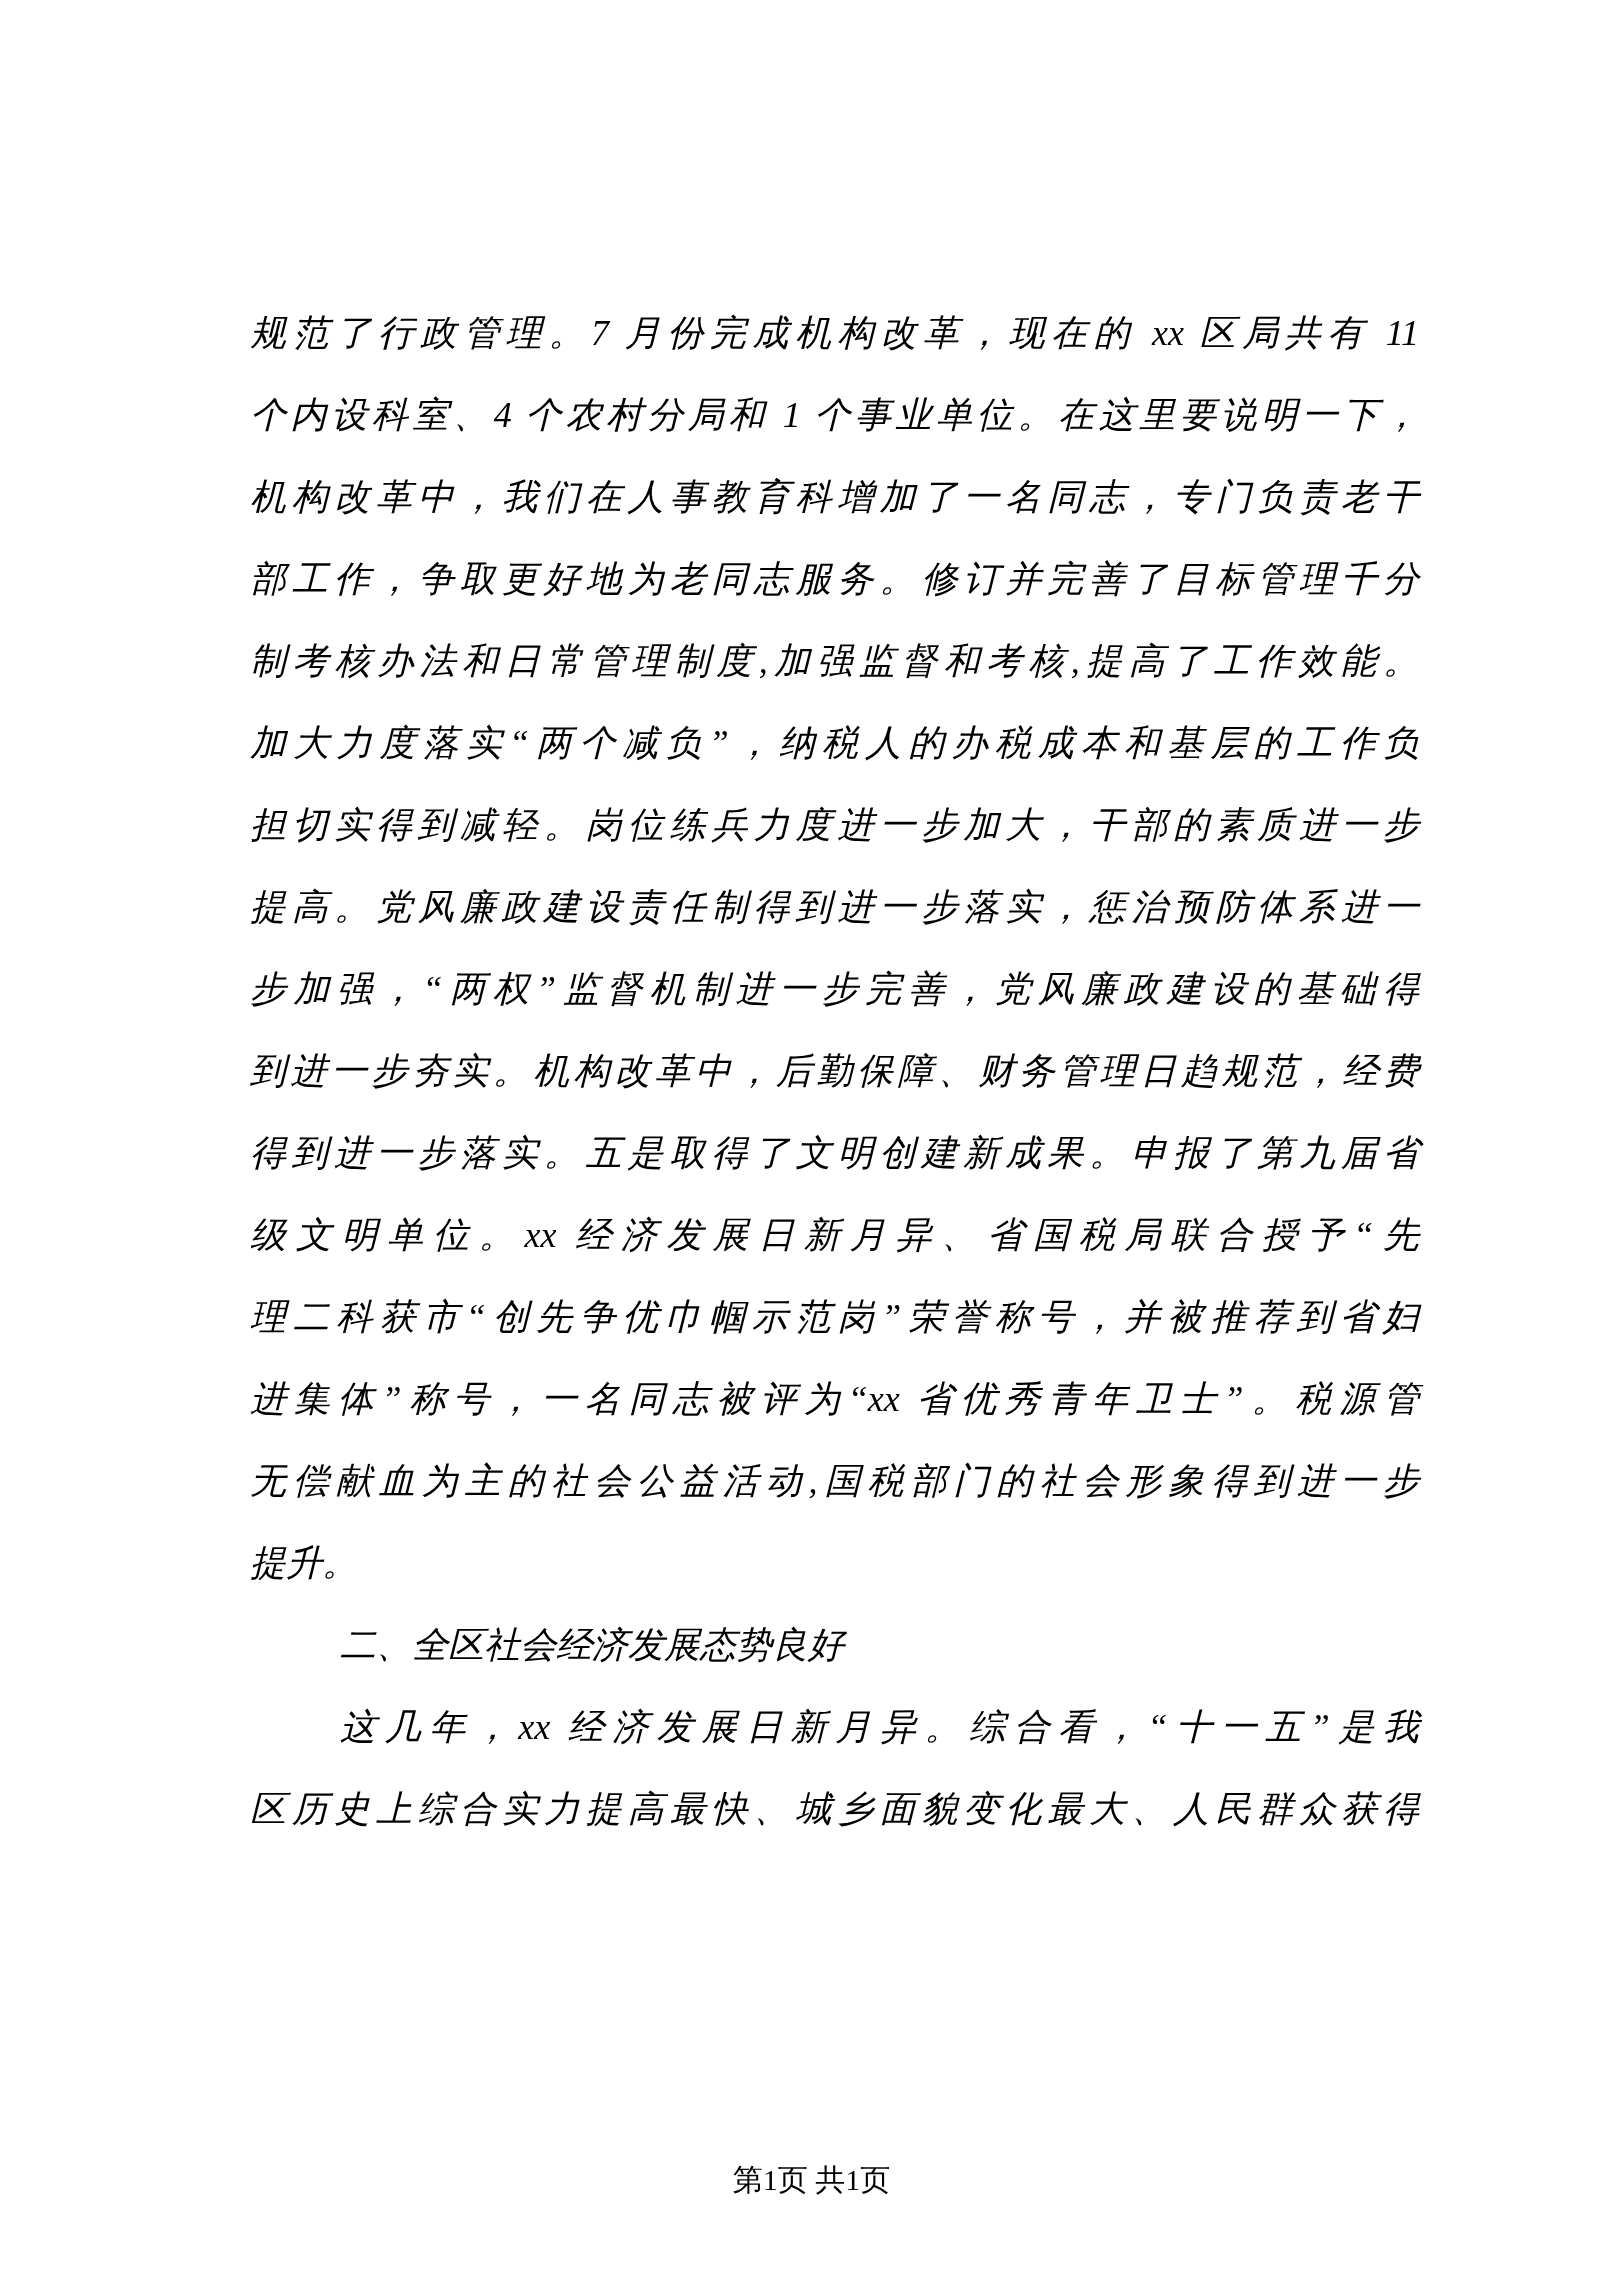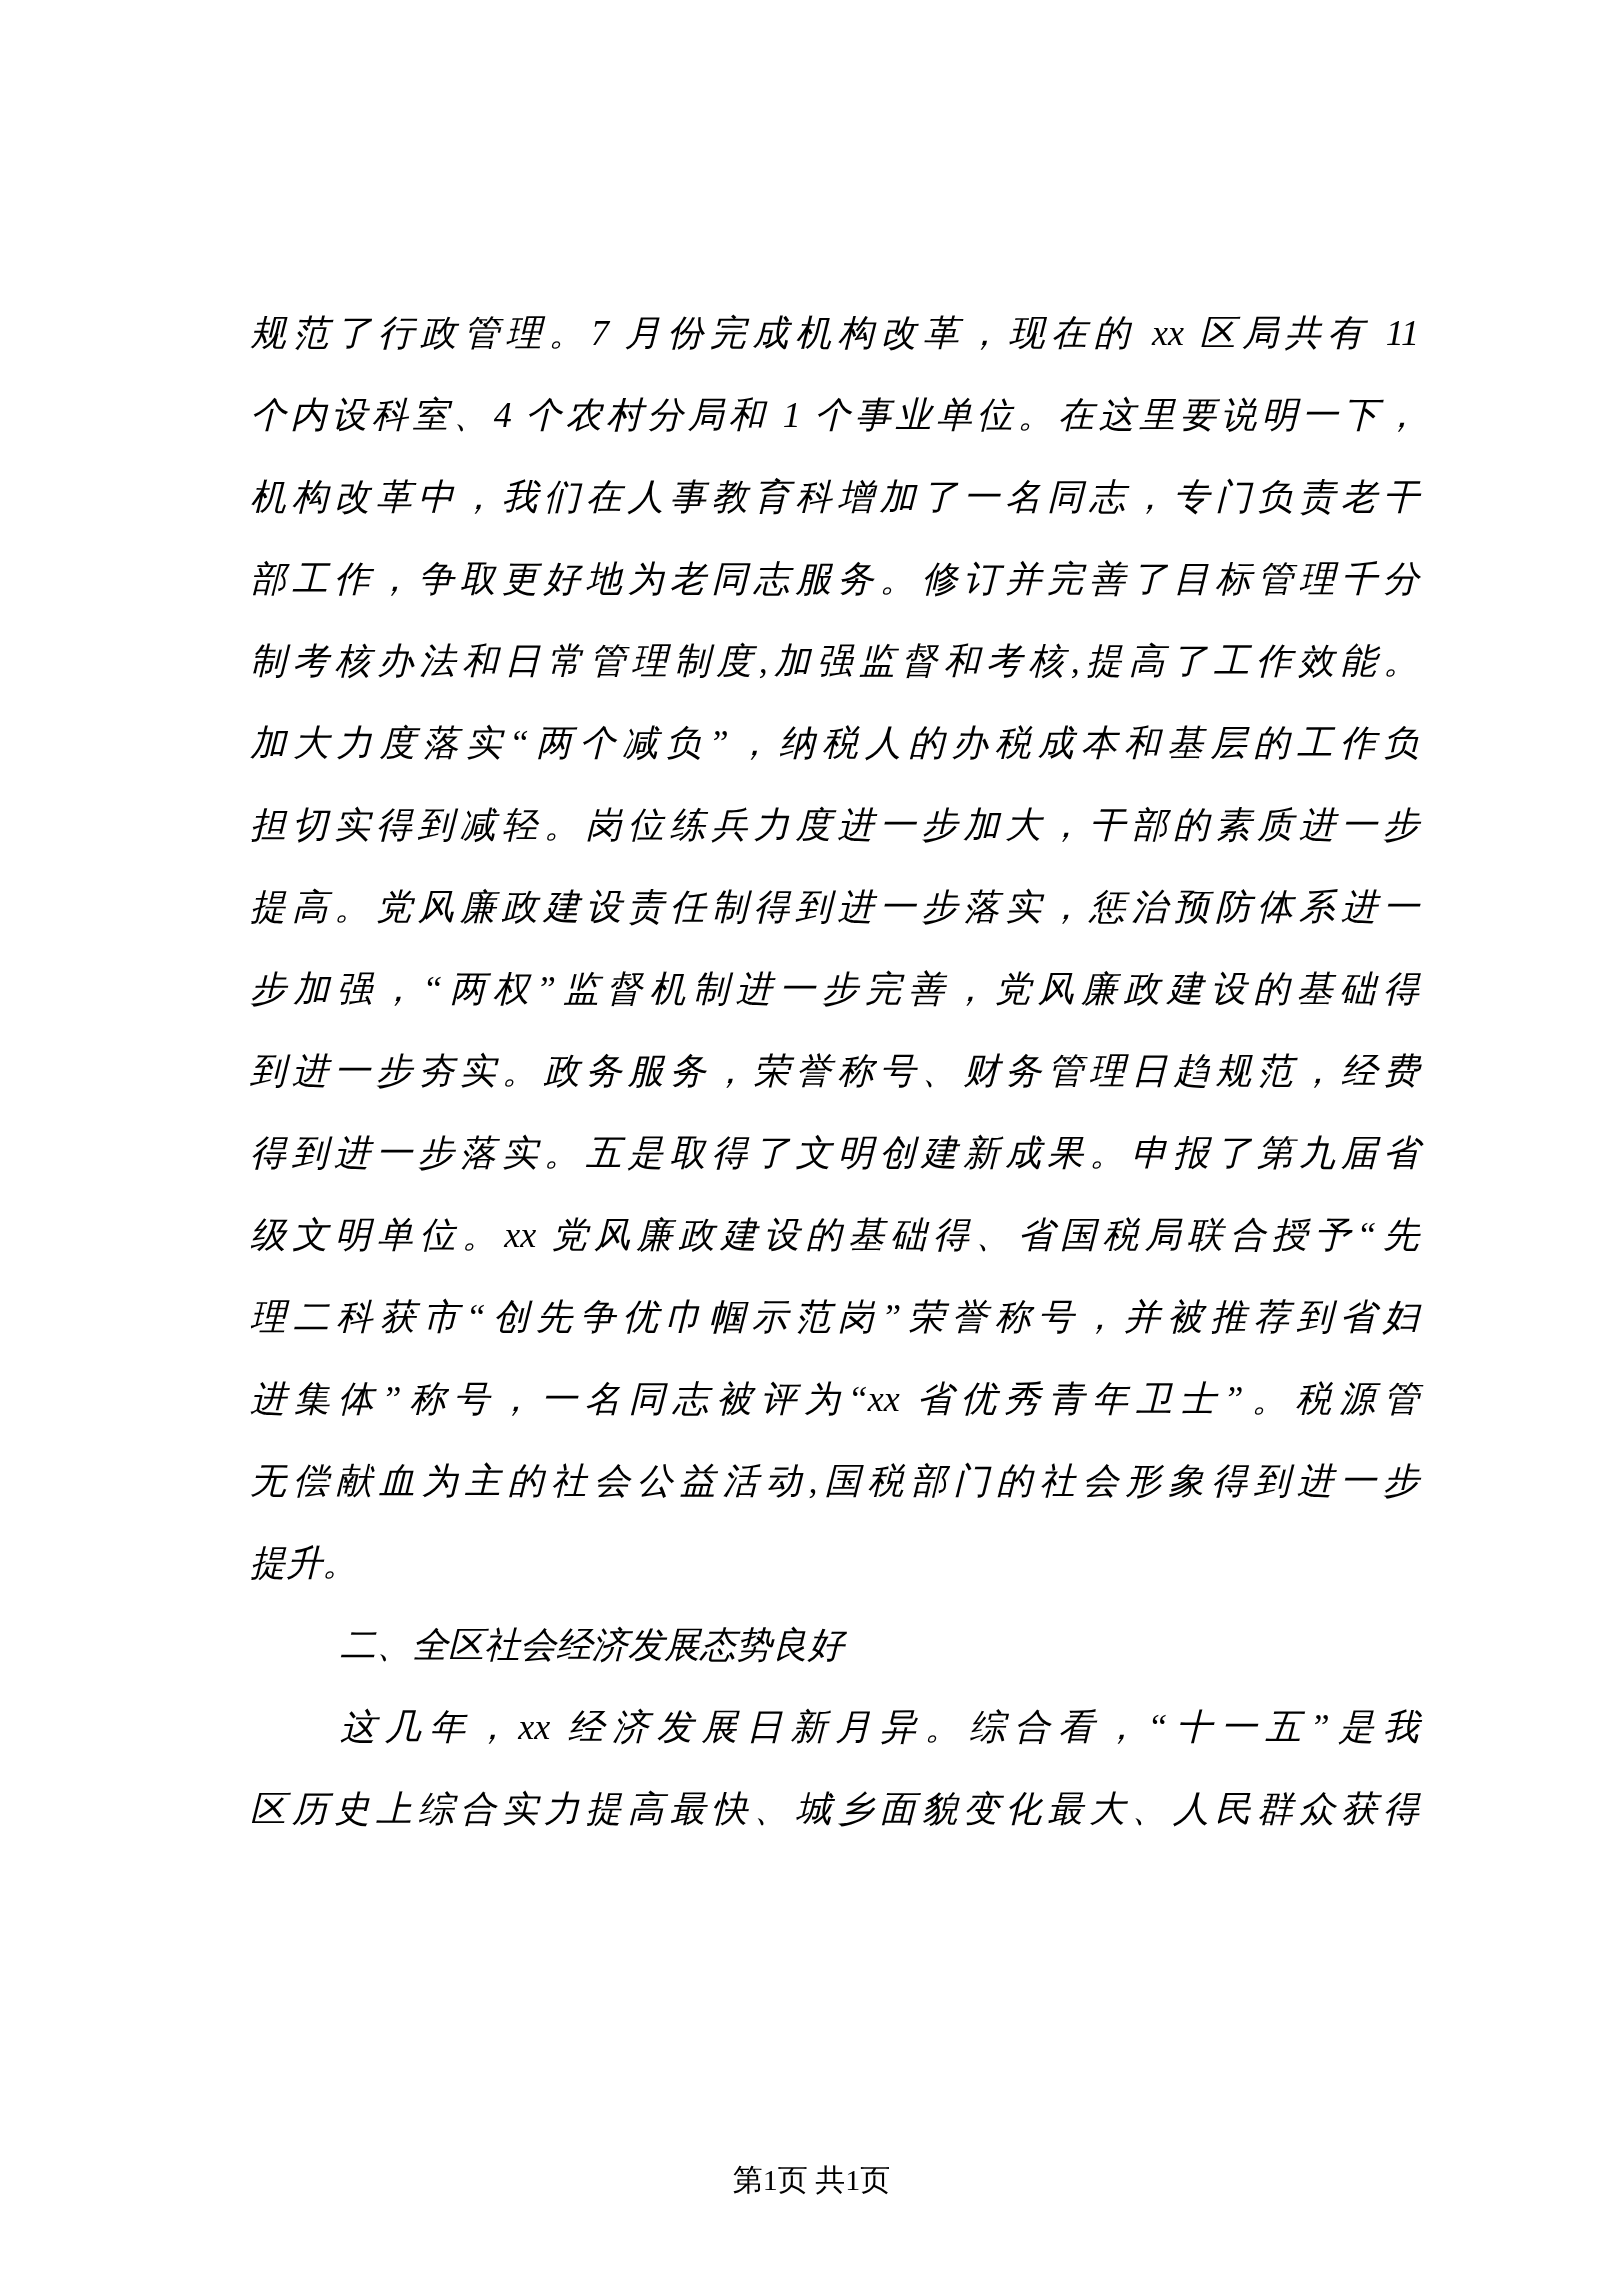--- a/index.html
+++ b/index.html
@@ -61,23 +61,23 @@
   <div class="body-text">
     <div class="ln">规范了行政管理。7 月份完成机构改革，现在的 xx 区局共有 11</div>
     <div class="ln">个内设科室、4 个农村分局和 1 个事业单位。在这里要说明一下，</div>
     <div class="ln">机构改革中，我们在人事教育科增加了一名同志，专门负责老干</div>
     <div class="ln">部工作，争取更好地为老同志服务。修订并完善了目标管理千分</div>
     <div class="ln">制考核办法和日常管理制度,加强监督和考核,提高了工作效能。</div>
     <div class="ln">加大力度落实“两个减负”，纳税人的办税成本和基层的工作负</div>
     <div class="ln">担切实得到减轻。岗位练兵力度进一步加大，干部的素质进一步</div>
     <div class="ln">提高。党风廉政建设责任制得到进一步落实，惩治预防体系进一</div>
     <div class="ln">步加强，“两权”监督机制进一步完善，党风廉政建设的基础得</div>
-    <div class="ln">到进一步夯实。政务服务，荣誉称号、财务管理日趋规范，经费</div>
+    <div class="ln">到进一步夯实。机构改革中，后勤保障、财务管理日趋规范，经费</div>
     <div class="ln">得到进一步落实。五是取得了文明创建新成果。申报了第九届省</div>
-    <div class="ln">级文明单位。xx 党风廉政建设的基础得、省国税局联合授予“先</div>
+    <div class="ln">级文明单位。xx 经济发展日新月异、省国税局联合授予“先</div>
     <div class="ln">理二科获市“创先争优巾帼示范岗”荣誉称号，并被推荐到省妇</div>
     <div class="ln">进集体”称号，一名同志被评为“xx 省优秀青年卫士”。税源管</div>
     <div class="ln">无偿献血为主的社会公益活动,国税部门的社会形象得到进一步</div>
     <div class="ln left">提升。</div>
     <div class="ln left indent">二、全区社会经济发展态势良好</div>
     <div class="ln indent">这几年，xx 经济发展日新月异。综合看，“十一五”是我</div>
     <div class="ln">区历史上综合实力提高最快、城乡面貌变化最大、人民群众获得</div>
   </div>
   <div class="footer">第1页 共1页</div>
 </div>

